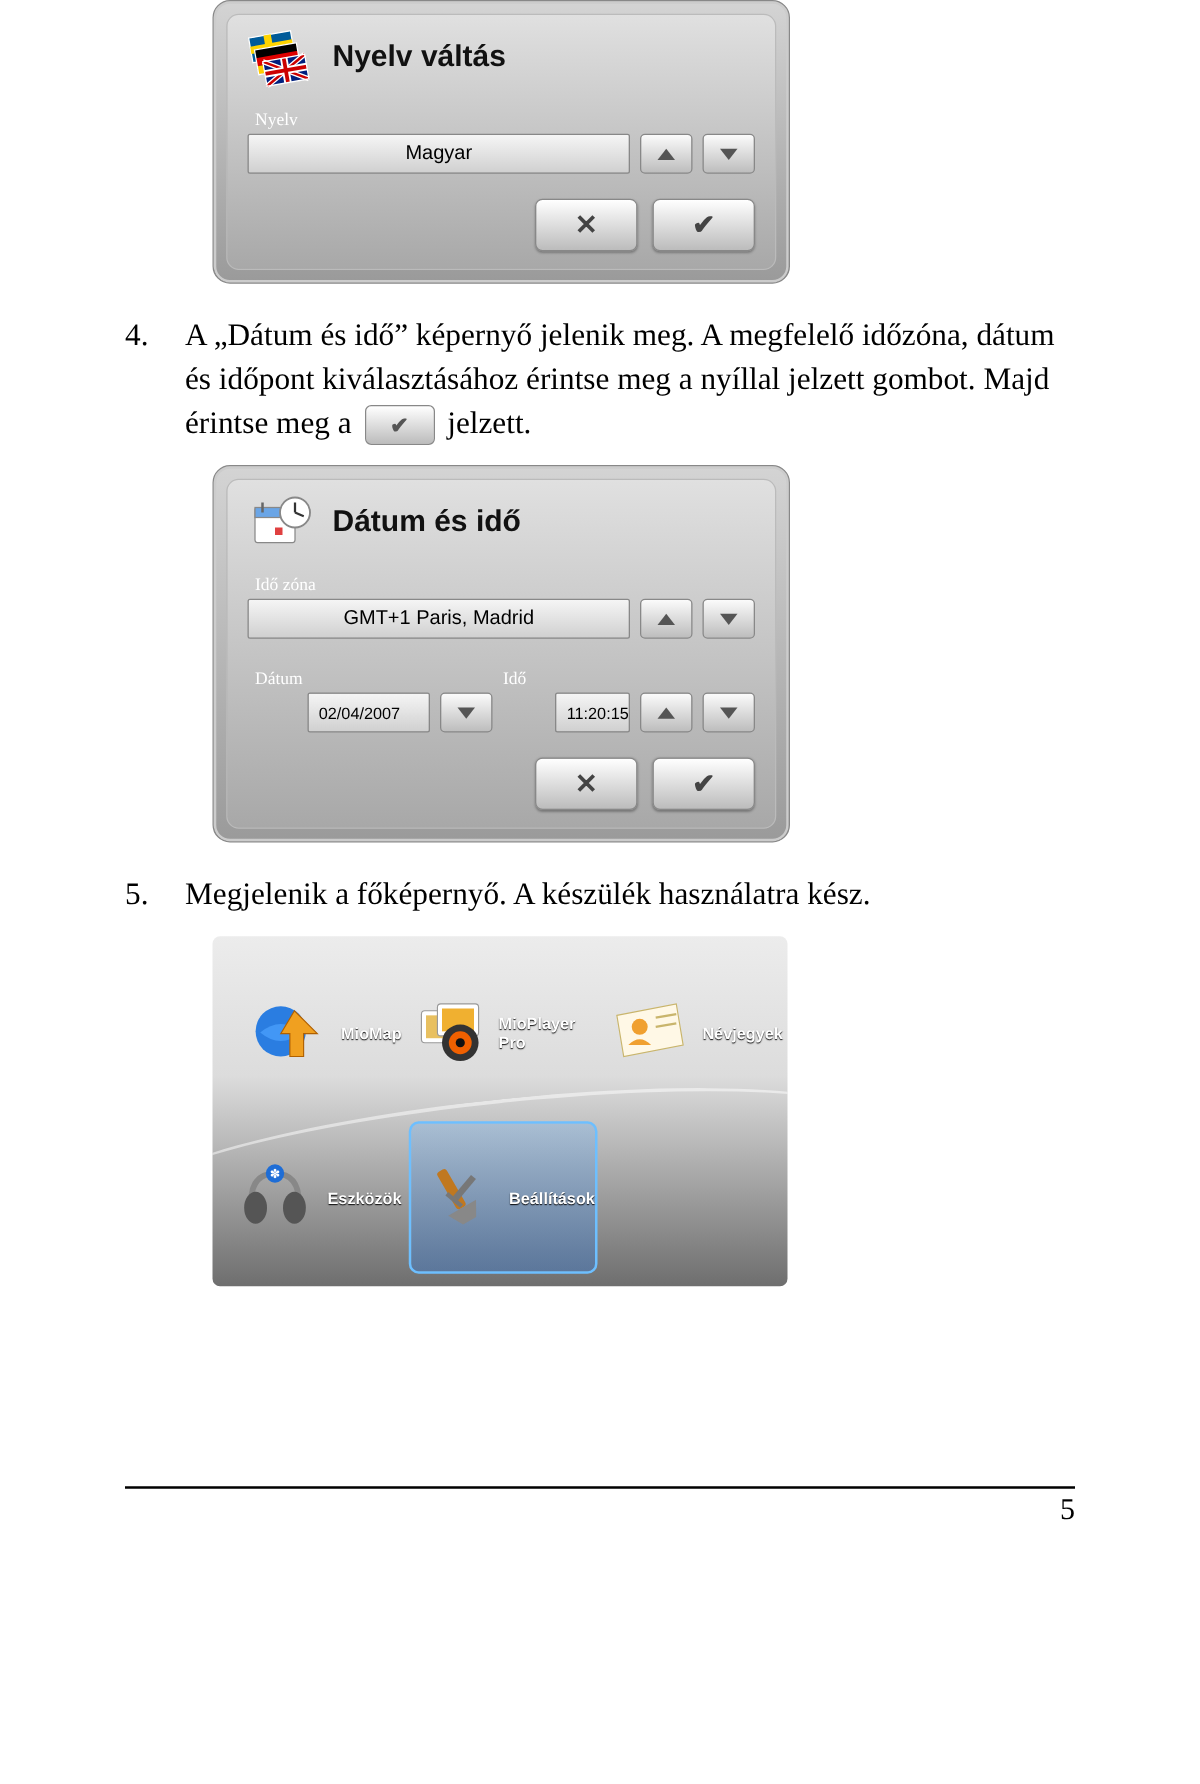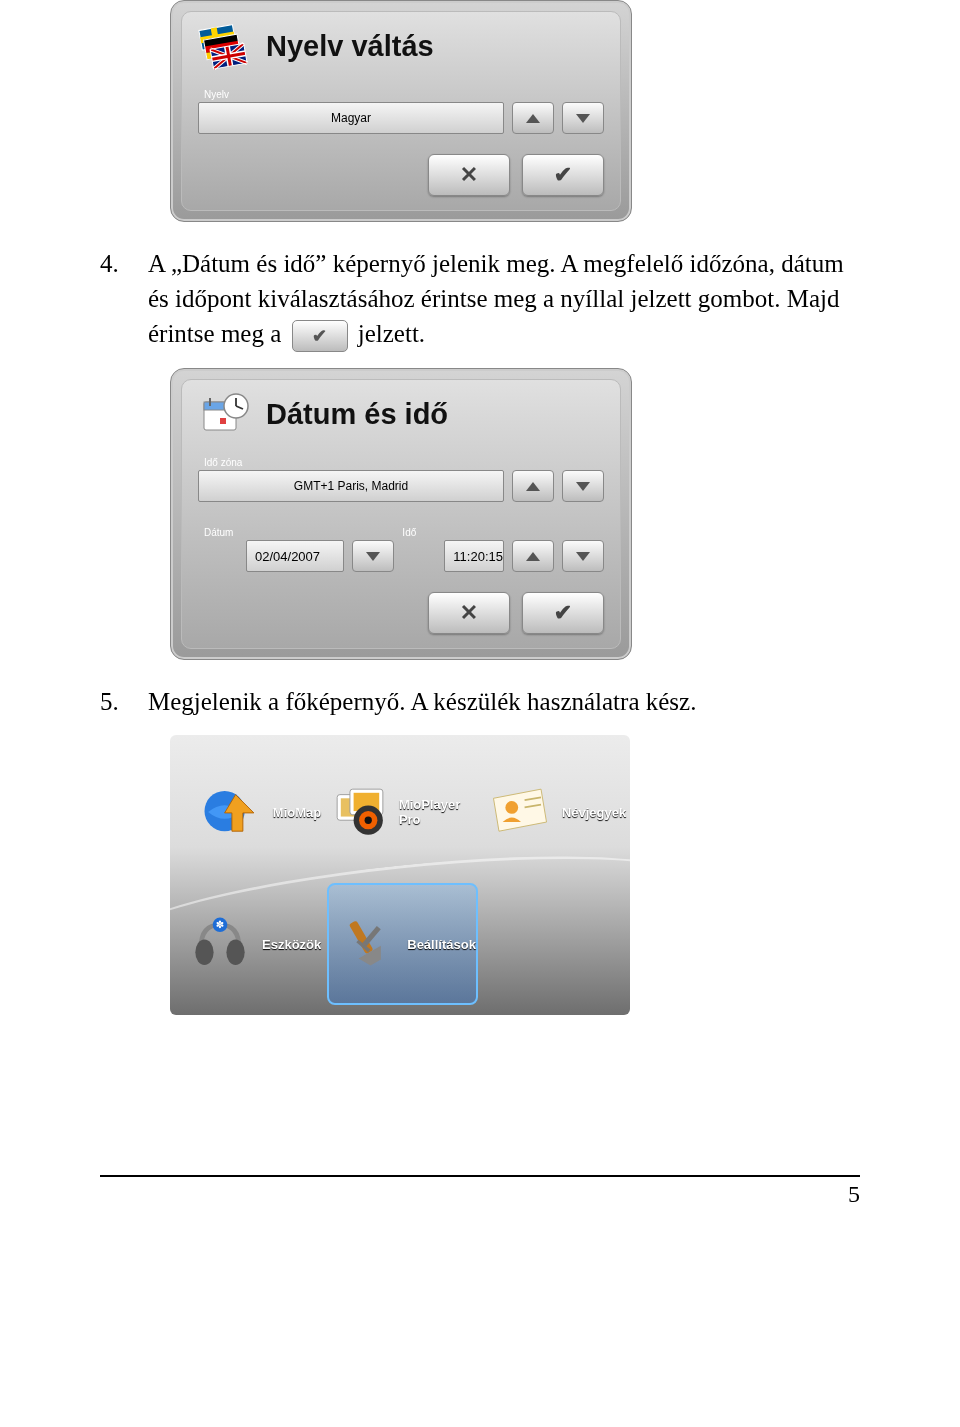--- a/index.html
+++ b/index.html
@@ -33,45 +33,46 @@
     border: 1px solid #bbb;
   }
   .title-row {
     display: flex;
     align-items: center;
     gap: 12px;
     margin-bottom: 10px;
   }
   .icon-box { width: 56px; height: 48px; position: relative; }
   .dlg-title {
-    font-size: 29px;
+    font-size: 24px;
     font-weight: bold;
     color: #111;
   }
   .field-label {
     color: #fff;
-    font-size: 10px;
+    font-size: 14px;
     margin: 19px 0 2px 6px;
+    font-family: Liberation Serif, serif;
   }
   .value-row {
     display: flex;
     gap: 8px;
     align-items: stretch;
   }
   .value-box {
     flex: 1;
     height: 30px;
     background: linear-gradient(#f5f5f5, #d0d0d0);
     border: 1px solid #888;
     border-radius: 2px;
     display: flex;
     align-items: center;
     justify-content: center;
     color: #000;
-    font-size: 12px;
+    font-size: 16px;
   }
   .mini-btn {
     width: 40px;
     height: 30px;
     background: linear-gradient(#fbfbfb, #bdbdbd);
     border: 1px solid #888;
     border-radius: 4px;
     display: flex;
     align-items: center;
     justify-content: center;

